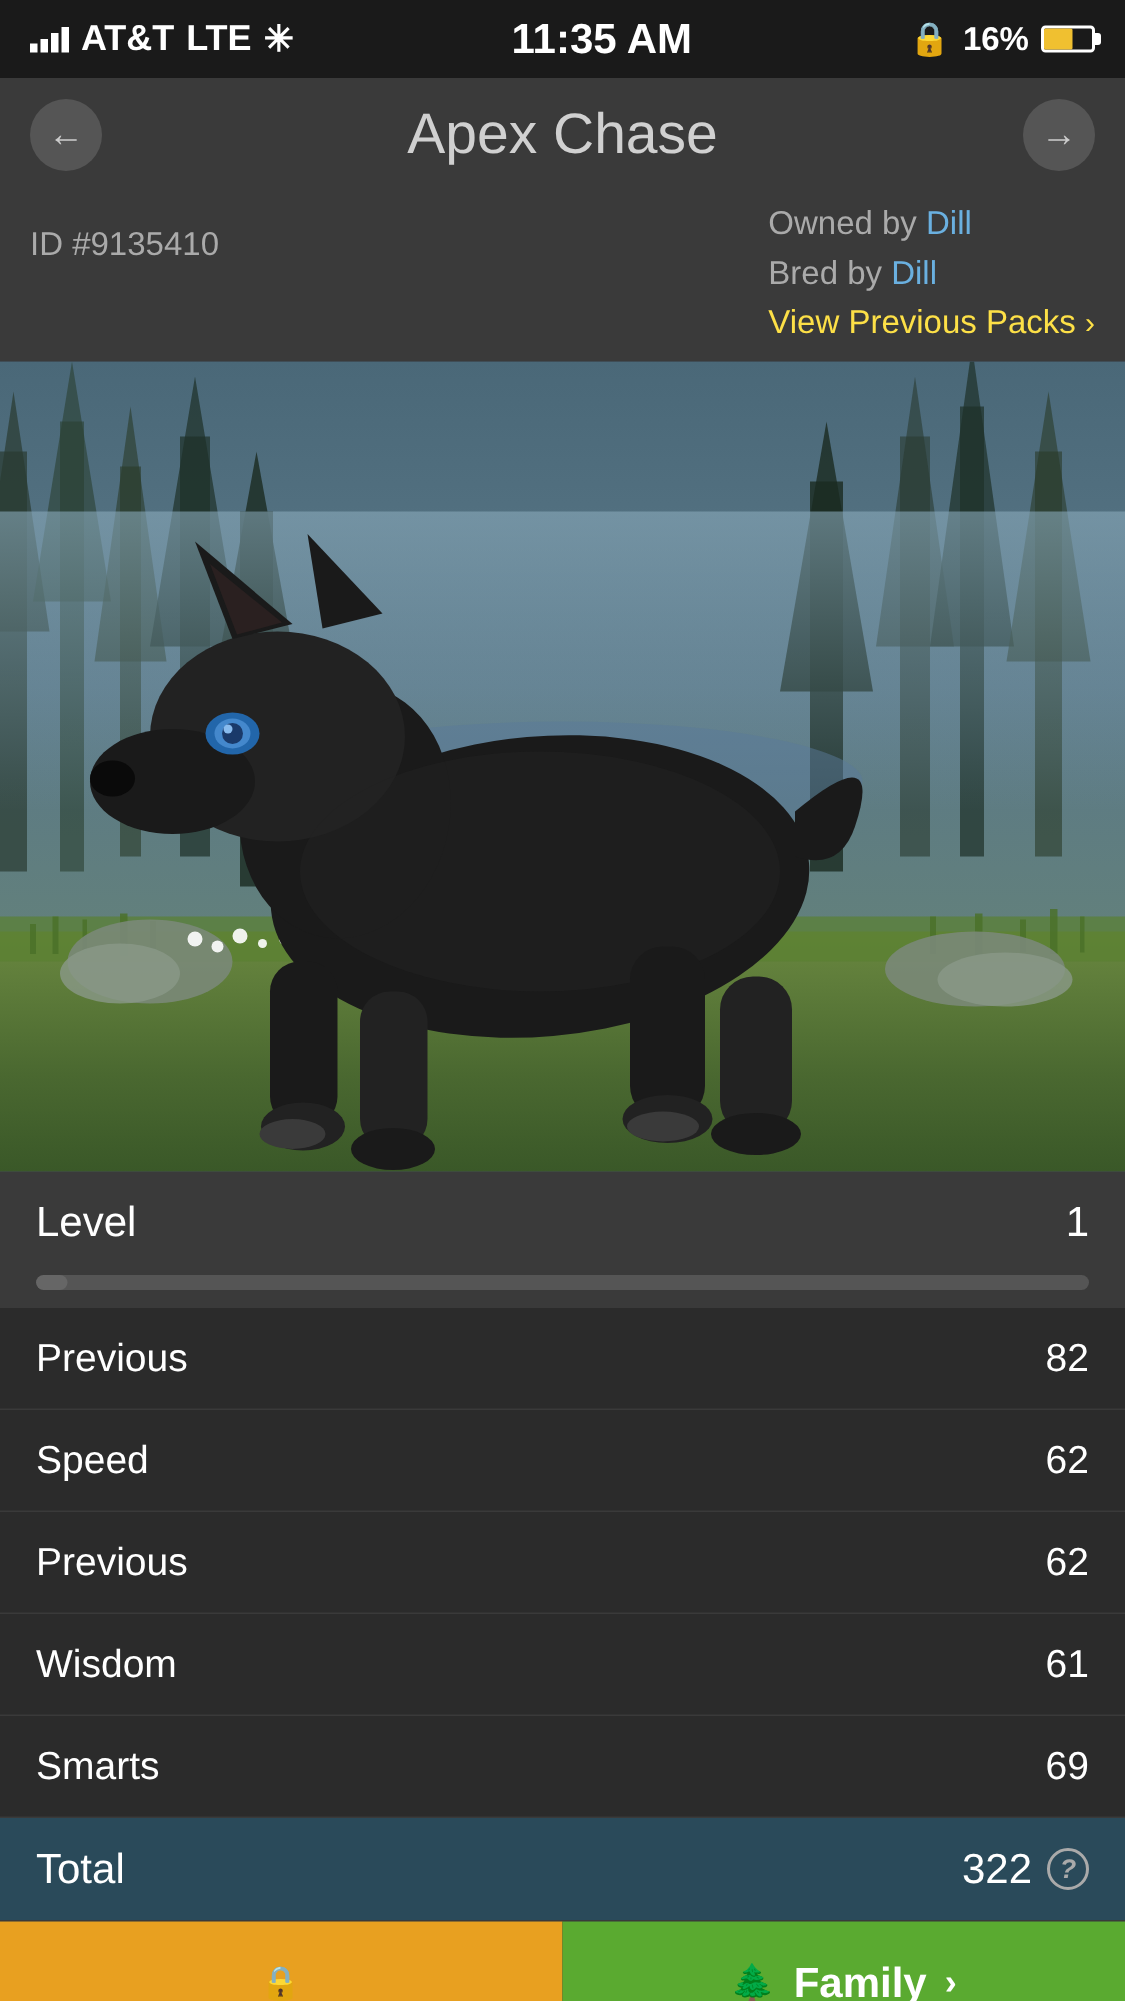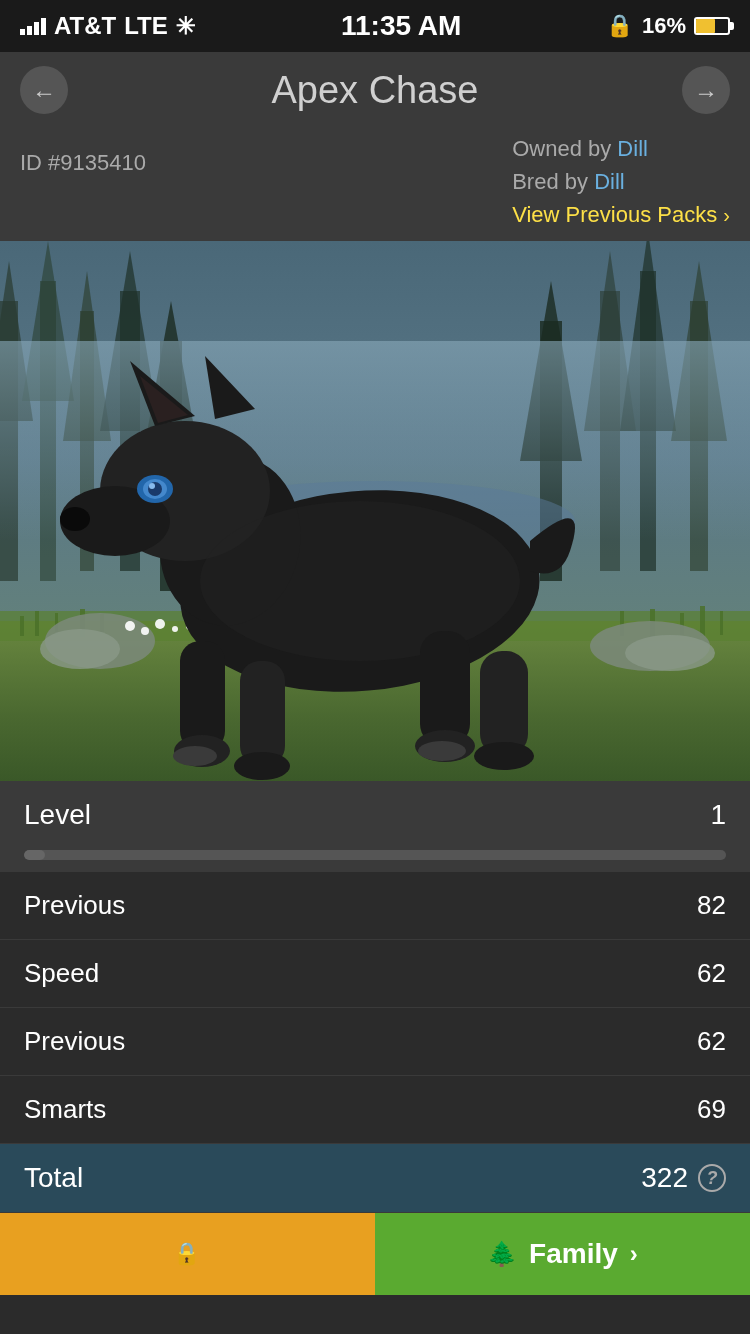--- a/index.html
+++ b/index.html
@@ -395,20 +395,24 @@
   <div class="stat-row">
     <span class="stat-label">Speed</span>
     <span class="stat-value">62</span>
   </div>
 
   <div class="stat-row">
     <span class="stat-label">Previous</span>
     <span class="stat-value">62</span>
   </div>
 
+  <div class="stat-row">
+    <span class="stat-label">Wisdom</span>
+    <span class="stat-value">61</span>
+  </div>
 
   <div class="stat-row">
     <span class="stat-label">Smarts</span>
     <span class="stat-value">69</span>
   </div>
 
   <div class="stat-row total-row">
     <span class="stat-label">Total</span>
     <span class="stat-value">
       <span>322</span>

